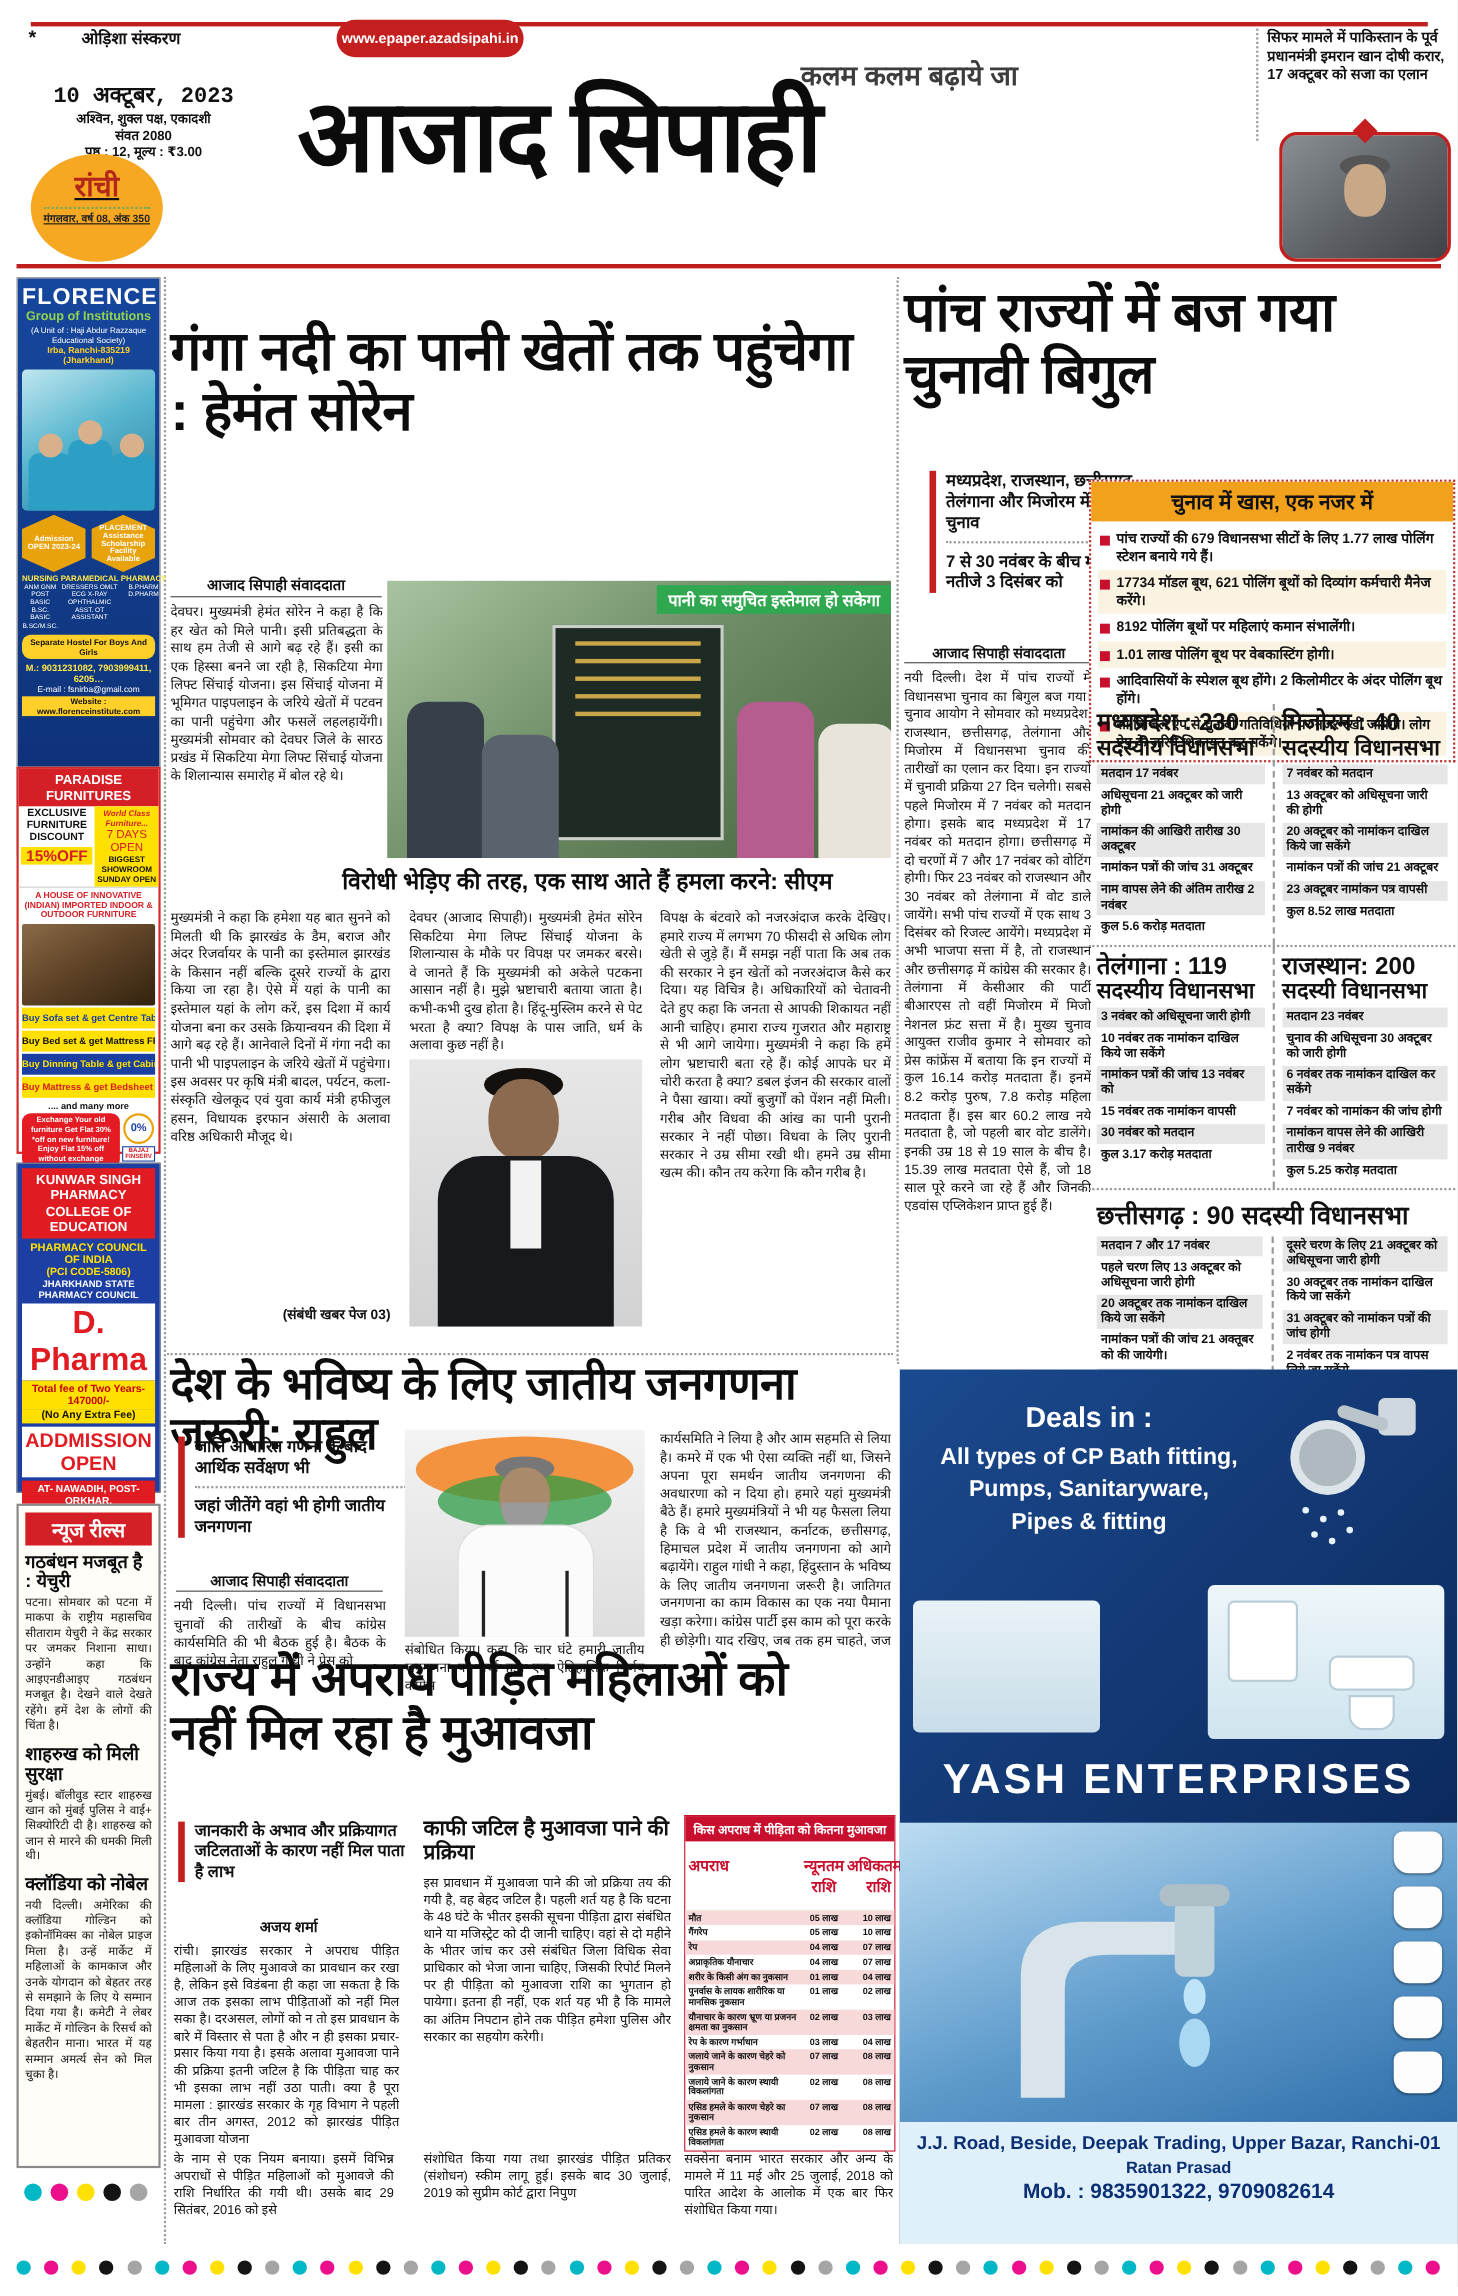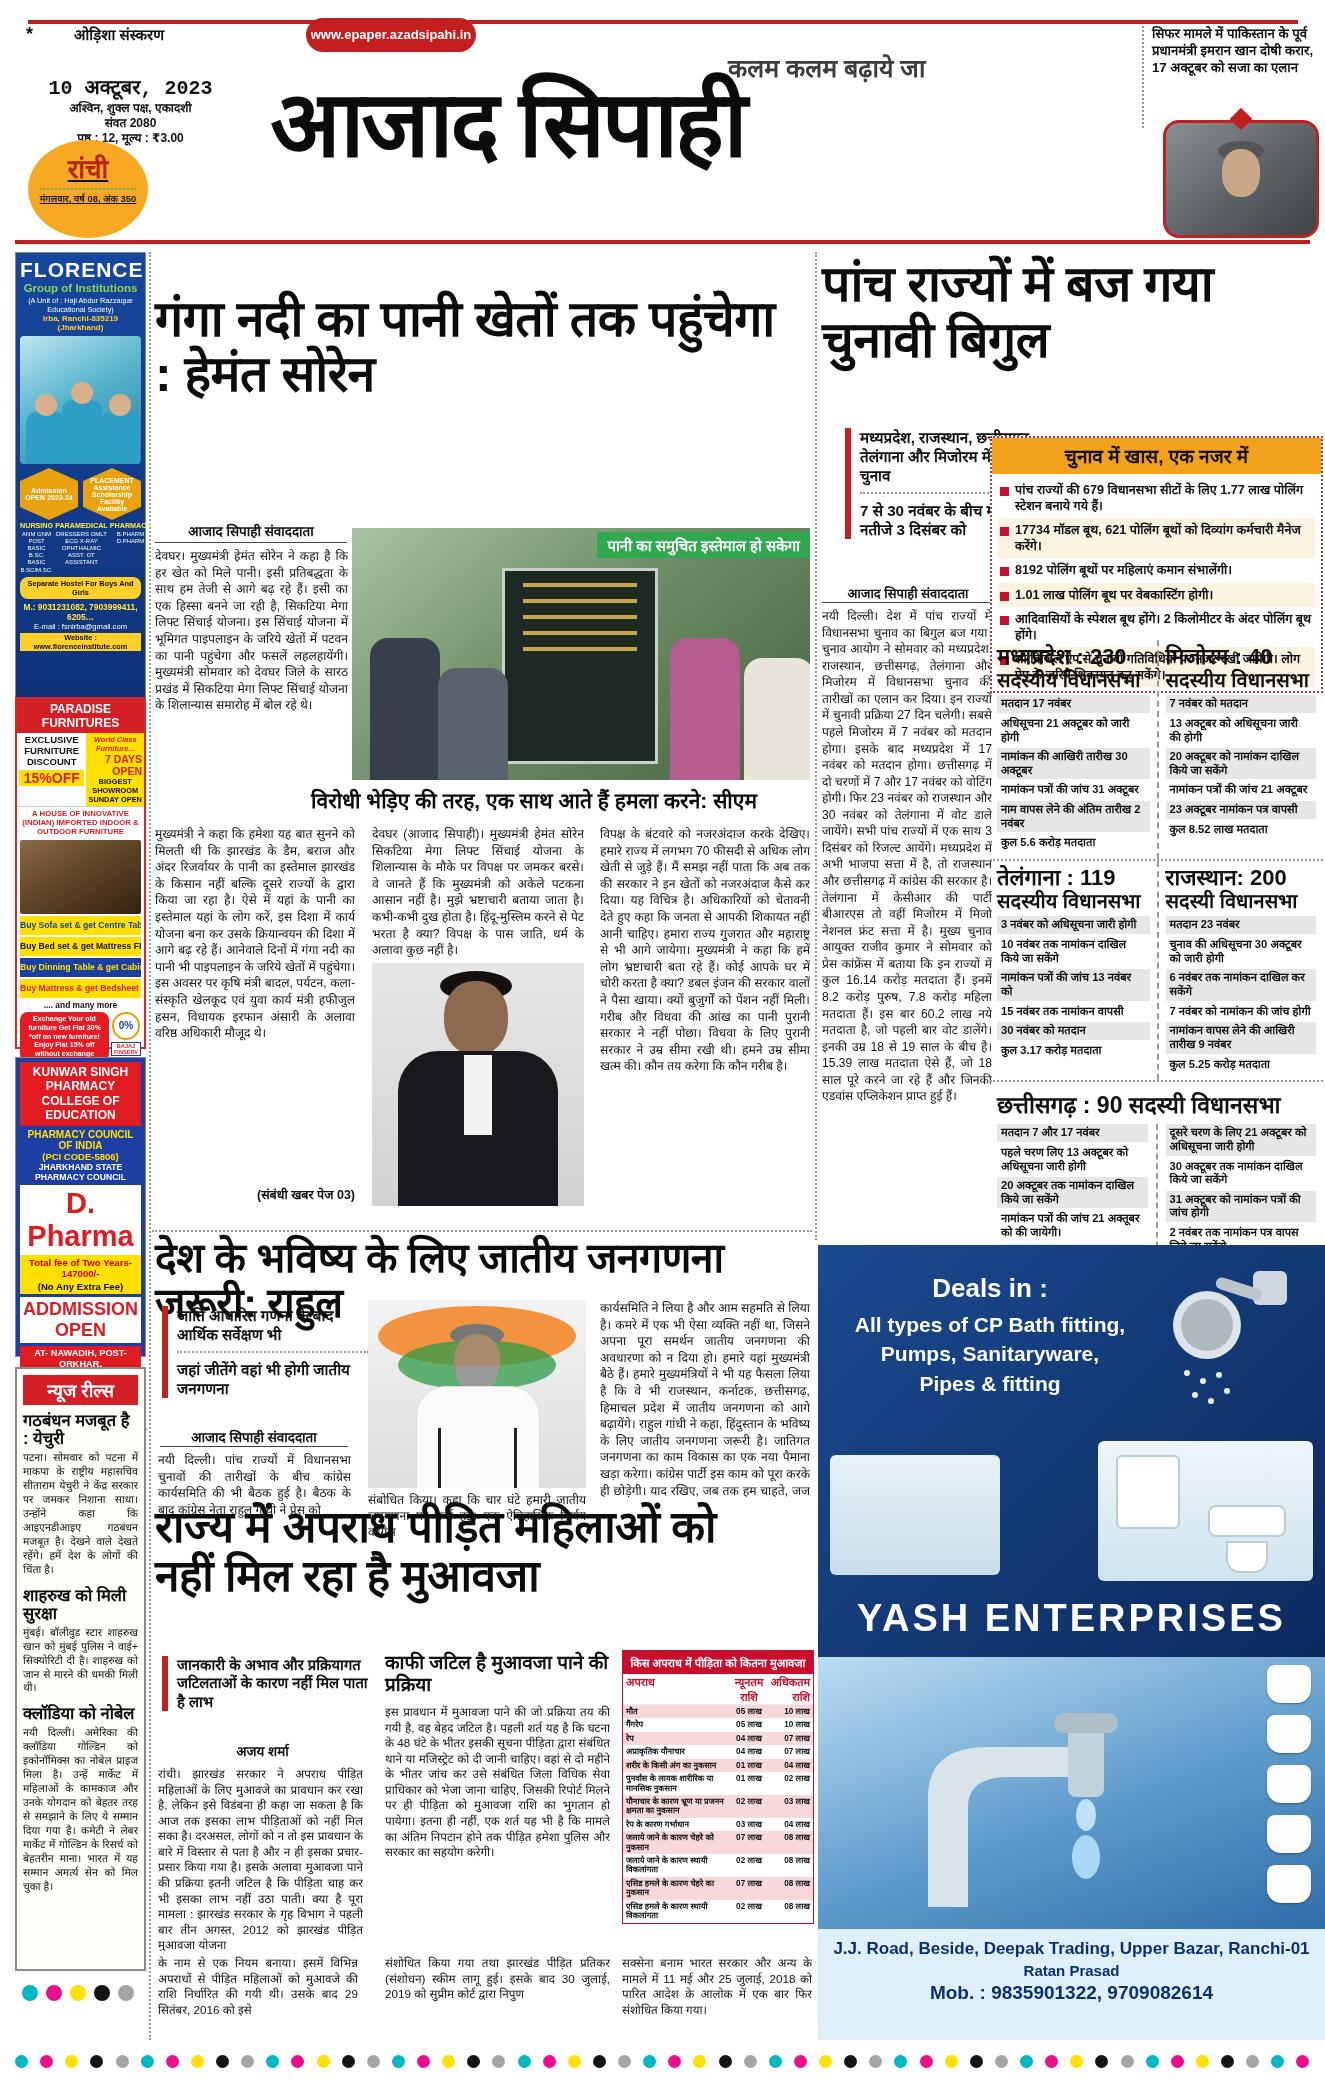--- a/index.html
+++ b/index.html
@@ -68,21 +68,21 @@
   .fl-web{background:#ffd02a;color:#111;font-size:7.4px;font-weight:700;margin-top:2px;}
 
   .paradise{left:15px;top:697px;width:131px;height:352px;border:2px solid #d22a2a;box-sizing:border-box;
             background:#fff;text-align:center;}
   .pa-name{background:#d41f26;color:#fff;font-size:12px;font-weight:900;padding:3px 1px;}
   .pa-row{display:flex;border-bottom:1px solid #ccc;}
   .pa-left{width:55%;padding:2px;font-size:9.5px;font-weight:900;line-height:1.15;}
   .pa-off{display:block;background:#ffe000;color:#d41f26;font-size:14px;font-weight:900;margin-top:2px;}
   .pa-right{width:45%;background:#ffe000;padding:2px;font-size:7.4px;font-weight:800;}
   .pa-tag{color:#d41f26;font-style:italic;display:block;}
-  .pa-7d{color:#d41f26;font-size:10.5px;font-weight:700;display:block;text-align:right;}
+  .pa-7d{color:#d41f26;font-size:10.5px;font-weight:400;display:block;}
   .pa-house{color:#d41f26;font-size:7.8px;font-weight:900;padding:2px;}
   .pa-photo{height:74px;margin:2px 3px;border-radius:2px;background:linear-gradient(150deg,#8a6a48,#5d4226 50%,#33220f);}
   .pa-offers div{height:19px;line-height:19px;font-size:8.6px;font-weight:900;margin:2px 3px;white-space:nowrap;overflow:hidden;}
   .pa-offers div:nth-child(1){background:#ffe000;color:#1a3fa0;}
   .pa-offers div:nth-child(2){background:#ffe000;color:#111;}
   .pa-offers div:nth-child(3){background:#1a3fa0;color:#ffe000;}
   .pa-offers div:nth-child(4){background:#ffe000;color:#d41f26;}
   .pa-more{font-size:8.4px;font-weight:900;}
   .pa-exrow{display:flex;gap:2px;margin:2px 3px;}
   .pa-exchange{flex:1;background:#e41b23;color:#fff;font-size:7px;font-weight:800;border-radius:8px;padding:3px;line-height:1.25;}
@@ -159,21 +159,21 @@
   .c-headline{left:155px;top:1502px;width:600px;font-size:44px;line-height:1.12;}
   .c-deck{left:162px;top:1656px;width:200px;border-left:6px solid #c41f1f;padding-left:9px;
           font-size:14.8px;font-weight:800;line-height:1.25;}
   .c-byline{left:165px;top:1742px;width:195px;text-align:center;font-size:13.5px;font-weight:900;}
   .c-col1{left:158px;top:1766px;width:205px;height:185px;font-size:11.7px;line-height:1.33;overflow:hidden;}
   .c-midhead{left:385px;top:1652px;width:225px;font-size:19px;font-weight:900;line-height:1.15;}
   .c-col2{left:385px;top:1704px;width:225px;height:245px;font-size:11.7px;line-height:1.33;overflow:hidden;}
 
   .ctable{left:622px;top:1650px;width:190px;border:1px solid #c8102e;background:#fff;}
   .ct-title{background:#c8102e;color:#fff;font-size:11.2px;font-weight:900;text-align:center;padding:4px 2px;}
-  .ct-cols{display:flex;font-size:11px;font-weight:900;color:#c8102e;padding:0 3px;border-bottom:1px solid #eee;}
+  .ct-cols{display:flex;font-size:14px;font-weight:900;color:#c8102e;padding:12px 3px;border-bottom:1px solid #eee;}
   .ct-cols .h0{flex:1;}.ct-cols .h1{width:42px;text-align:center;}.ct-cols .h2{width:40px;text-align:right;}
   .ct-rows .row{display:flex;padding:2px 3px;font-size:8.2px;font-weight:800;line-height:1.15;}
   .ct-rows .row:nth-child(odd){background:#f7d9d9;}
   .ct-rows .cell.c0{flex:1;}
   .ct-rows .cell.c1{width:42px;text-align:center;font-weight:900;}
   .ct-rows .cell.c2{width:40px;text-align:right;font-weight:900;}
   .bt1{left:158px;top:1955px;width:200px;height:78px;font-size:11.7px;line-height:1.33;overflow:hidden;}
   .bt2{left:385px;top:1955px;width:225px;height:78px;font-size:11.7px;line-height:1.33;overflow:hidden;}
   .bt3{left:622px;top:1955px;width:190px;height:78px;font-size:11.7px;line-height:1.33;overflow:hidden;}
 

